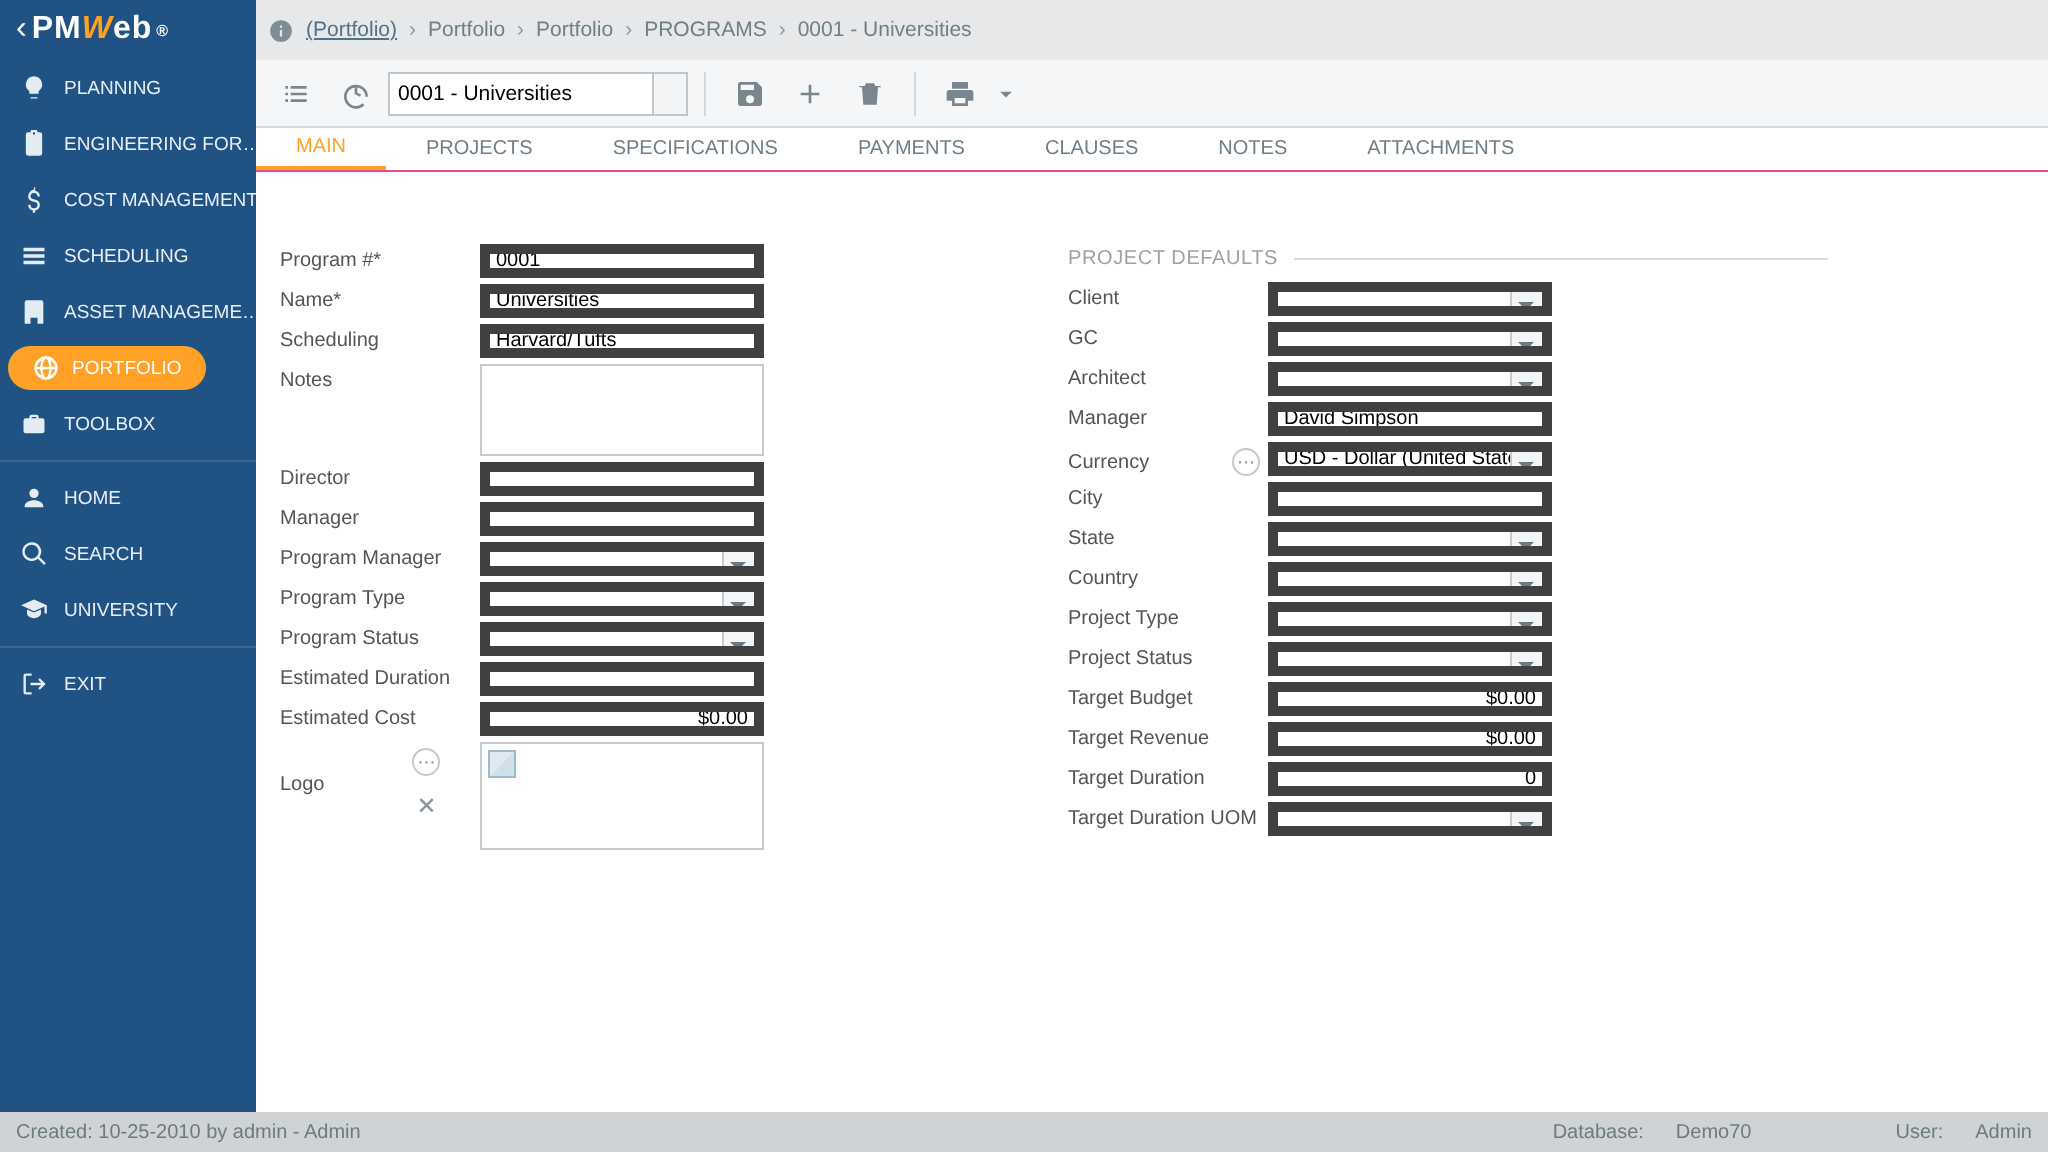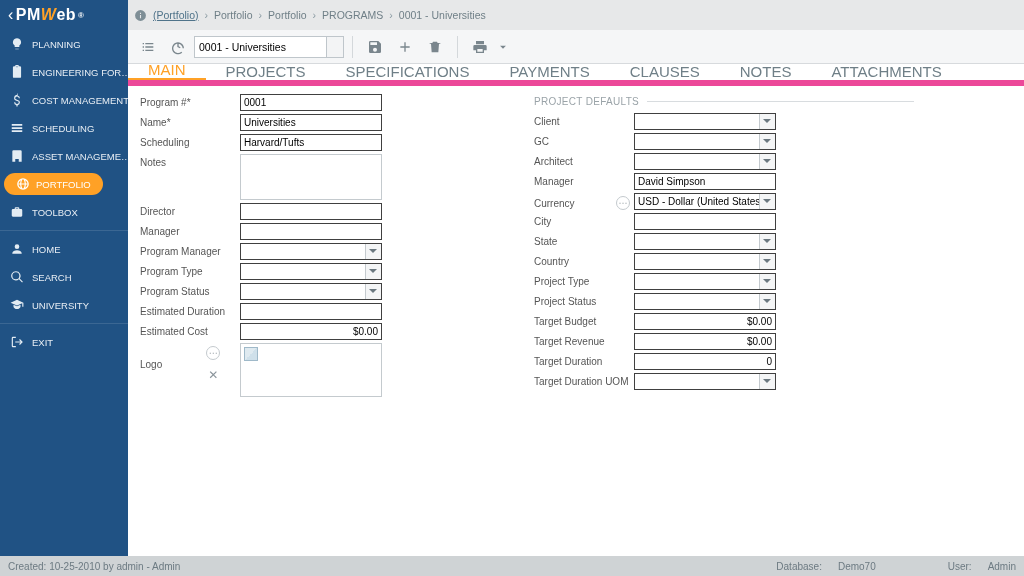--- a/index.html
+++ b/index.html
@@ -23,30 +23,30 @@
 .breadcrumb a { color: #4f738a; text-decoration: underline; }
 .breadcrumb .sep { color: #8a9aa2; }
 .breadcrumb svg { width: 13px; height: 13px; fill: #7e8e96; }
 .toolbar { height: 34px; background: #f5f6f7; border-bottom: 1px solid #d7dadd; display: flex; align-items: center; padding: 0 6px; gap: 2px; }
 .tb-btn { width: 28px; height: 28px; display: inline-flex; align-items: center; justify-content: center; border-radius: 3px; cursor: pointer; }
 .tb-btn svg { width: 16px; height: 16px; fill: #7a868d; }
 .tb-sep { width: 1px; height: 22px; background: #d4d8db; margin: 0 6px; }
 .rec-select { width: 150px; height: 22px; font-size: 10.5px; border: 1px solid #bfc6cb; background: #fff; padding: 0 18px 0 4px; position: relative; display: inline-flex; align-items: center; cursor: pointer; }
 .rec-select::after { content: ""; position: absolute; right: 0; top: 0; bottom: 0; width: 16px; border-left: 1px solid #bfc6cb; background: #f3f4f5; }
 .rec-select .caret { position: absolute; right: 4px; top: 8px; border: 4px solid transparent; border-top-color: #6b7880; }
-.tabs { height: 22px; background: #fff; border-bottom: 6px solid #ec4899; display: flex; font-size: 15px; color: #6f7f87; align-items: flex-end; }
+.tabs { height: 22px; background: #fff; border-bottom: 1px solid #ec4899; display: flex; font-size: 10px; color: #6f7f87; }
 .tab { padding: 0 20px; display: inline-flex; align-items: center; cursor: pointer; text-transform: uppercase; }
 .tab.active { color: #ffa126; border-bottom: 2px solid #ffa126; }
 .content { flex: 1; background: #fff; overflow: auto; padding: 8px 12px; }
 .form-cols { display: flex; gap: 24px; align-items: flex-start; }
-.col-left, .col-right { display: grid; grid-template-columns: 96px 1fr; row-gap: 3px; column-gap: 4px; align-items: start; }
+.col-left, .col-right { display: grid; grid-template-columns: 96px 1fr; row-gap: 3px; column-gap: 4px; align-items: start; margin-top: 28px; }
 .col-left { width: 370px; }
 .col-right { width: 380px; }
 .lbl { font-size: 10px; color: #555; padding-top: 3px; white-space: nowrap; }
-.inp, .sel { height: 17px; border: 1px solid #404040; font-size: 10px; padding: 0 3px; width: 142px; background: #fff; }
+.inp, .sel { height: 17px; border: 5px solid #404040; font-size: 10px; padding: 0 3px; width: 142px; background: #fff; }
 .sel { position: relative; padding-right: 18px; cursor: pointer; display: inline-flex; align-items: center; overflow: hidden; white-space: nowrap; }
 .sel::after { content: ""; position: absolute; right: 0; top: 0; bottom: 0; width: 15px; border-left: 1px solid #c4cace; background: #f4f5f6; }
 .sel .caret { position: absolute; right: 4px; top: 5px; border: 4px solid transparent; border-top-color: #6b7880; z-index: 1; }
 .ta { height: 46px; border: 1px solid #c4cace; font-size: 10px; padding: 2px 3px; width: 142px; resize: none; }
 .num { text-align: right; }
 .section-label { font-size: 10px; color: #9aa3a8; text-transform: uppercase; letter-spacing: 0.3px; display: flex; align-items: center; gap: 8px; grid-column: 1 / -1; margin-bottom: 2px; height: 14px; }
 .section-label .line { flex: 1; height: 1px; background: #d8dcdf; }
 .gear { width: 14px; height: 14px; border: 1px solid #c4cace; border-radius: 50%; display: inline-flex; align-items: center; justify-content: center; font-size: 9px; color: #8a949b; margin-left: 4px; }
 .logo-box { border: 1px solid #c4cace; width: 142px; height: 54px; position: relative; background: #fff; }
 .logo-box .broken { position: absolute; top: 3px; left: 3px; width: 14px; height: 14px; border: 1px solid #9fb9c9; background: linear-gradient(135deg,#dfeaf0 50%,#cfe0ea 50%); }

